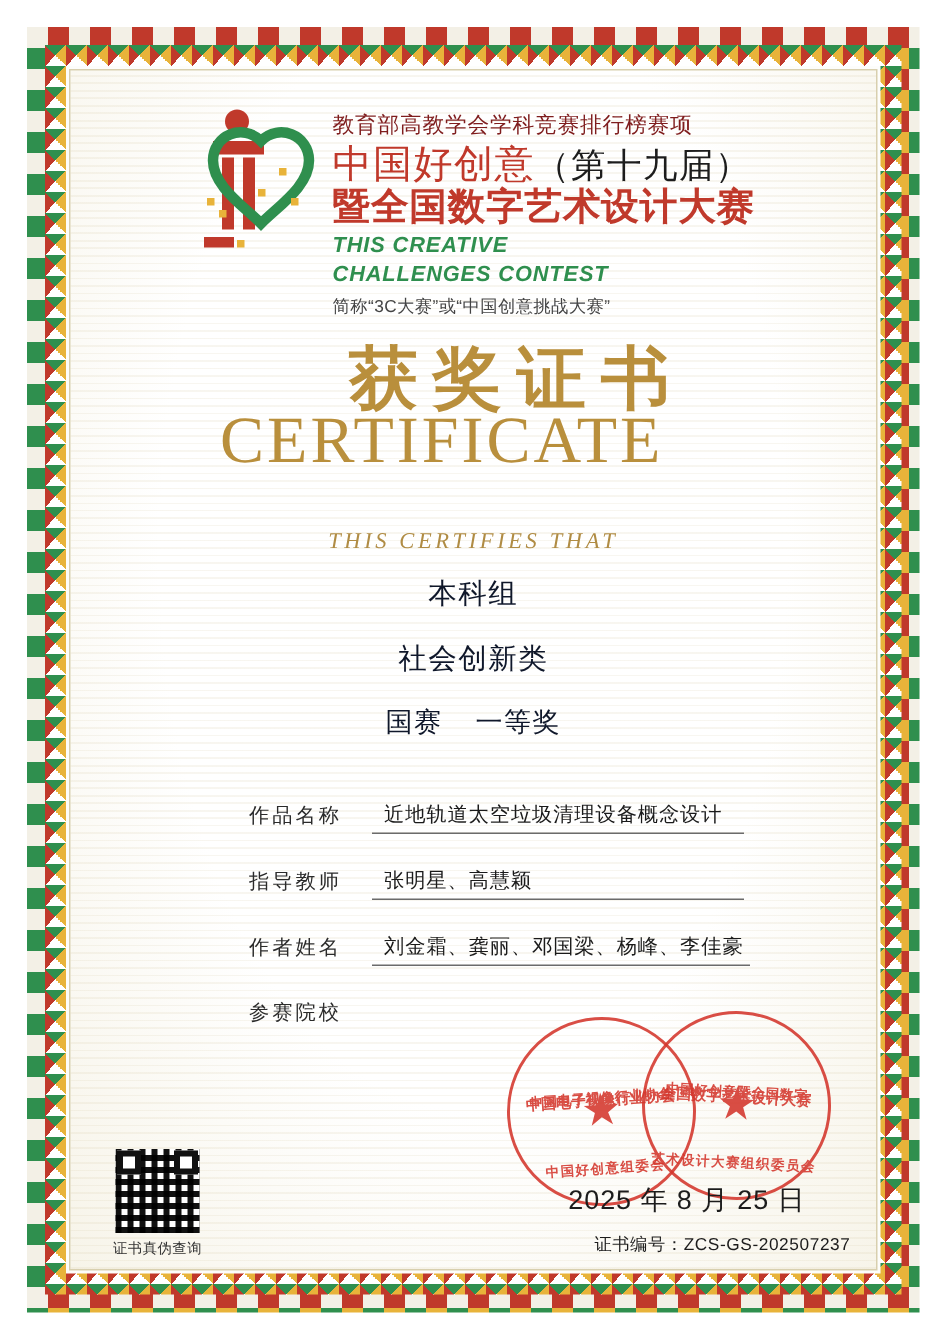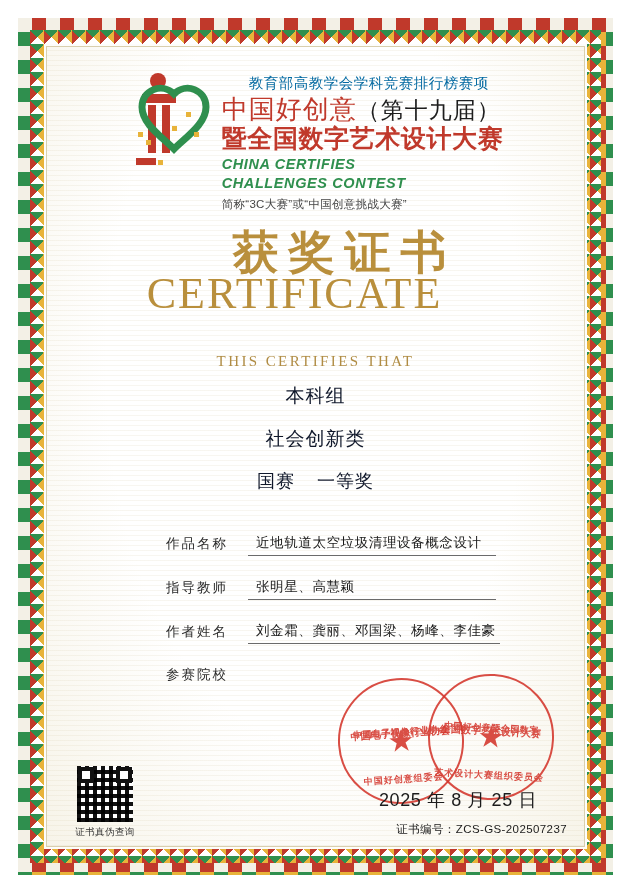--- a/index.html
+++ b/index.html
@@ -108,25 +108,24 @@
     width: 86px;
     height: 104px;
     margin-right: 8px;
     flex: none;
   }
   .header-text {
     padding-top: 2px;
   }
   .line-top {
     font-size: 14.5px;
-    color: #0369a1;
+    color: #7f1d1d;
     letter-spacing: 0.5px;
     font-family: Liberation Mono, monospace;
     margin-bottom: 2px;
-    margin-left: 27px;
   }
   .line-main {
     font-size: 26px;
     font-weight: normal;
     color: #c0392b;
     letter-spacing: 1px;
     line-height: 1.12;
     white-space: nowrap;
   }
   .line-main .sub-paren {
@@ -183,20 +182,21 @@
   }
   .title-sub {
     position: absolute;
     top: 307px;
     width: 539px;
     text-align: center;
     font-size: 15px;
     letter-spacing: 2.4px;
     color: #b08c44;
     font-family: "Liberation Serif", serif;
+    font-style: italic;
   }
 
   
   .award-block {
     position: absolute;
     top: 337px;
     width: 539px;
     text-align: center;
   }
   .award-group,
@@ -389,21 +389,21 @@
           </g>
         </svg>
       </div>
 
       <div class="header-text">
         <div class="line-top">教育部高教学会学科竞赛排行榜赛项</div>
         <div class="line-main">
           <span>中国好创意</span><span class="sub-paren">（第十九届）</span>
         </div>
         <div class="line-main2">暨全国数字艺术设计大赛</div>
-        <div class="line-en">CHINA CERTIFIES</div>
+        <div class="line-en">THIS CREATIVE</div>
         <div class="line-en">CHALLENGES CONTEST</div>
         <div class="line-alias">简称“3C大赛”或“中国创意挑战大赛”</div>
       </div>
     </div>
 
     <div class="title-cn">获奖证书</div>
     <div class="title-en">CERTIFICATE</div>
     <div class="title-sub">THIS CERTIFIES THAT</div>
 
     <div class="award-block">

